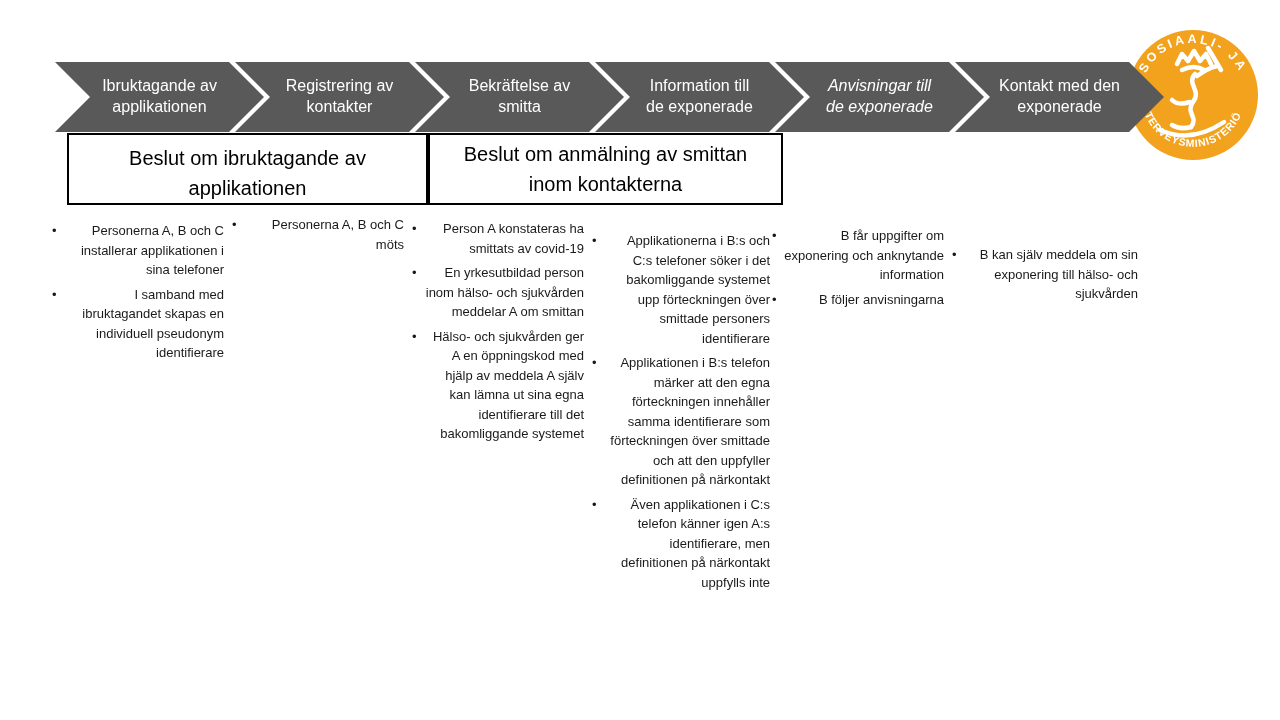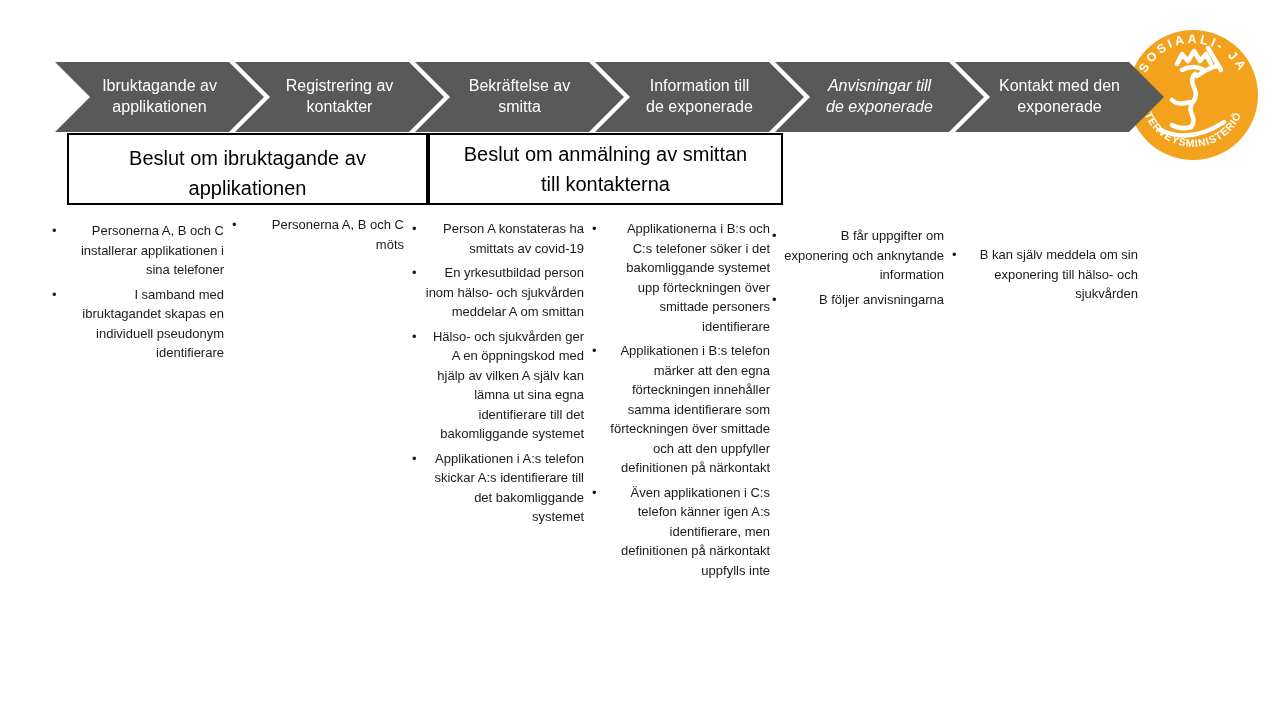--- a/index.html
+++ b/index.html
@@ -40,21 +40,21 @@
   #dbox-2{left:920px;top:139px;width:249px;height:89px;}
 
   
   .col{position:absolute;width:172px;z-index:3;font-size:13px;line-height:19.5px;text-align:right;}
   .col ul{margin:0;padding:0;list-style:none;}
   .col li{position:relative;padding-left:12px;margin-bottom:5px;}
   .col li::before{content:"\2022";position:absolute;left:0;top:0;}
   #col-0{left:52px;top:221px;}
   #col-1{left:232px;top:215px;}
   #col-2{left:412px;top:219px;}
-  #col-3{left:592px;top:219px;width:178px;}
+  #col-3{left:592px;top:231px;width:178px;}
   #col-4{left:772px;top:226px;}
   #col-5{left:952px;top:245px;width:186px;}
 
   
   .logo{position:absolute;left:1128px;top:30px;width:130px;height:130px;z-index:1;}
   .logo svg{display:block;}
   .logo .arc-text{fill:#ffffff;font-family:"Liberation Sans", sans-serif;font-weight:bold;}
   .logo .arc-text.top{font-size:12.5px;letter-spacing:3px;}
   .logo .arc-text.bottom{font-size:10.5px;letter-spacing:0.8px;}
 </style>
@@ -113,40 +113,39 @@
     <div class="label">Kontakt med den
 exponerade</div>
   </div>
 
   <div class="dbox" id="dbox-0">
     <div class="title">Beslut om ibruktagande av
 applikationen</div>
   </div>
   <div class="dbox" id="dbox-1">
     <div class="title">Beslut om anmälning av smittan
-till kontakterna</div>
+inom kontakterna</div>
   </div>
 
   <div class="col" id="col-0">
     <ul>
       <li>Personerna A, B och C installerar applikationen i sina telefoner</li>
       <li>I samband med ibruktagandet skapas en individuell pseudonym identifierare</li>
     </ul>
   </div>
   <div class="col" id="col-1">
     <ul>
       <li>Personerna A, B och C möts</li>
     </ul>
   </div>
   <div class="col" id="col-2">
     <ul>
       <li>Person A konstateras ha smittats av covid-19</li>
       <li>En yrkesutbildad person inom hälso- och sjukvården meddelar A om smittan</li>
-      <li>Hälso- och sjukvården ger A en öppningskod med hjälp av vilken A själv kan lämna ut sina egna identifierare till det bakomliggande systemet</li>
-      <li>Applikationen i A:s telefon skickar A:s identifierare till det bakomliggande systemet</li>
+      <li>Hälso- och sjukvården ger A en öppningskod med hjälp av meddela A själv kan lämna ut sina egna identifierare till det bakomliggande systemet</li>
     </ul>
   </div>
   <div class="col" id="col-3">
     <ul>
       <li>Applikationerna i B:s och C:s telefoner söker i det bakomliggande systemet upp förteckningen över smittade personers identifierare</li>
       <li>Applikationen i B:s telefon märker att den egna förteckningen innehåller samma identifierare som förteckningen över smittade och att den uppfyller definitionen på närkontakt</li>
       <li>Även applikationen i C:s telefon känner igen A:s identifierare, men definitionen på närkontakt uppfylls inte</li>
     </ul>
   </div>
   <div class="col" id="col-4">

